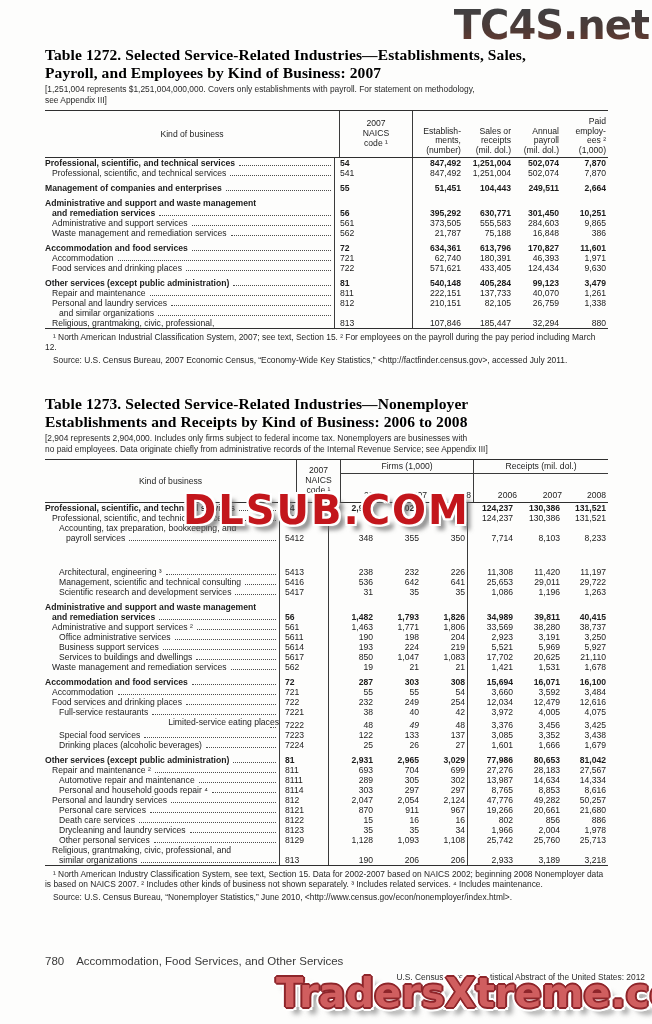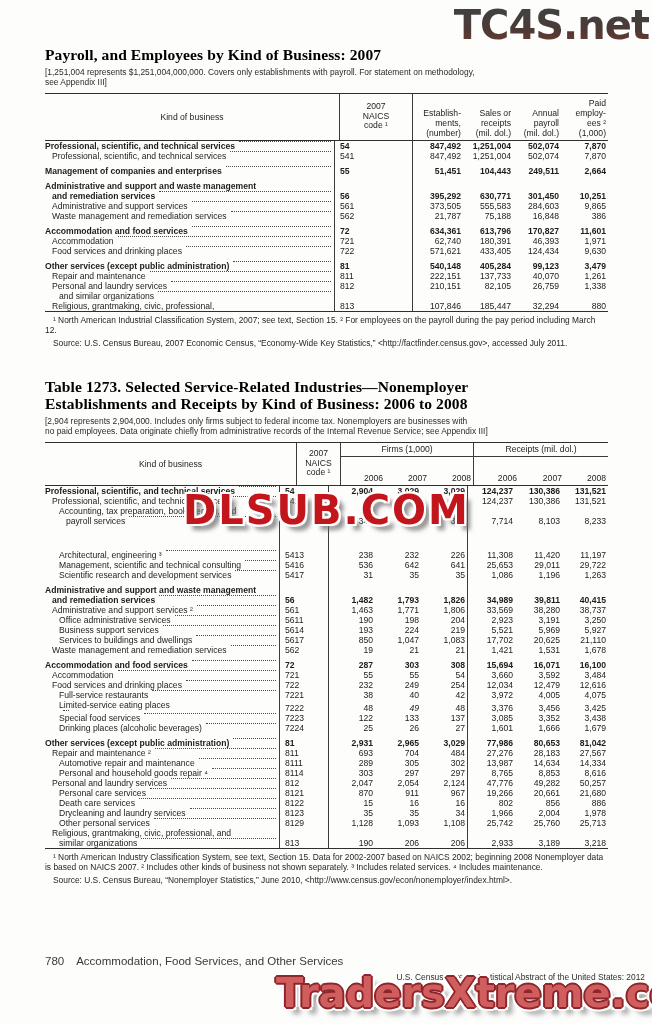--- a/index.html
+++ b/index.html
@@ -27,21 +27,21 @@
   .grp-label{text-align:center;border-bottom:1px solid #3b3b3b;line-height:13px;}
   .grp-years{display:flex;flex:1;align-items:flex-end;}
   .yr{text-align:right;padding:0 2px 1px 0;line-height:11px;display:inline-block;}
   .grp-r{border-left:1px solid #3b3b3b;}
   
   .tbody{font-size:8.6px;}
   .row{display:flex;align-items:flex-end;min-height:10px;}
   .row.bold{font-weight:700;}
   .row.gap > *{padding-top:5px;}
   .kob{flex:1;min-width:0;display:flex;flex-direction:column;justify-content:flex-end;}
-  .lline{display:flex;align-items:flex-start;line-height:10px;}
+  .lline{display:flex;align-items:flex-end;line-height:10px;}
   .txt{white-space:nowrap;}
   .leaders{flex:1;border-bottom:1px dotted #4c4c4c;margin:0 3px 2px 4px;min-width:6px;}
   .cell{align-self:stretch;display:flex;align-items:flex-end;}
   .code-cell{border-left:1px solid #3b3b3b;border-right:1px solid #3b3b3b;
              justify-content:flex-start;padding-left:5px;line-height:10px;}
   .num{justify-content:flex-end;text-align:right;padding-right:2px;line-height:10px;}
   .rule-right{border-right:1px solid #3b3b3b;}
   
   .fn{margin:3px 0 0 0;font-size:8.4px;line-height:10px;color:#1f1f1f;text-indent:8px;}
   
@@ -67,20 +67,21 @@
                 -3px -3px 0 #fff,3px 3px 0 #fff,-3px 3px 0 #fff,3px -3px 0 #fff,
                 7px 7px 5px rgba(100,100,100,.6);}
 </style>
 </head>
 <body>
 
 <div class="content">
 
   <section class="sec1">
     <h2 class="t-title">
+      <span class="tl">Table 1272. Selected Service-Related Industries—Establishments, Sales,</span>
       <span class="tl">Payroll, and Employees by Kind of Business: 2007</span>
     </h2>
     <div class="headnote">
       <span class="hn">[1,251,004 represents $1,251,004,000,000. Covers only establishments with payroll. For statement on methodology,</span>
       <span class="hn">see Appendix III]</span>
     </div>
 
     <div class="tbl">
       <div class="thead" style="height:46px">
         <div class="hkind">
@@ -643,21 +644,21 @@
           <div class="row">
             <div class="kob">
               <div class="lline" style="padding-left: 7px;">
                 <span class="txt">Repair and maintenance ²</span>
                 <span class="leaders"></span>
               </div>
             </div>
             <div class="cell code-cell" style="width: 43px;">811</div>
             <div class="cell num" style="width: 44px;">693</div>
             <div class="cell num" style="width: 44px;">704</div>
-            <div class="cell num rule-right" style="width: 44px;">484</div>
+            <div class="cell num rule-right" style="width: 44px;">699</div>
             <div class="cell num" style="width: 45px;">27,276</div>
             <div class="cell num" style="width: 45px;">28,183</div>
             <div class="cell num" style="width: 44px;">27,567</div>
           </div>
           <div class="row">
             <div class="kob">
               <div class="lline" style="padding-left: 14px;">
                 <span class="txt">Automotive repair and maintenance</span>
                 <span class="leaders"></span>
               </div>

